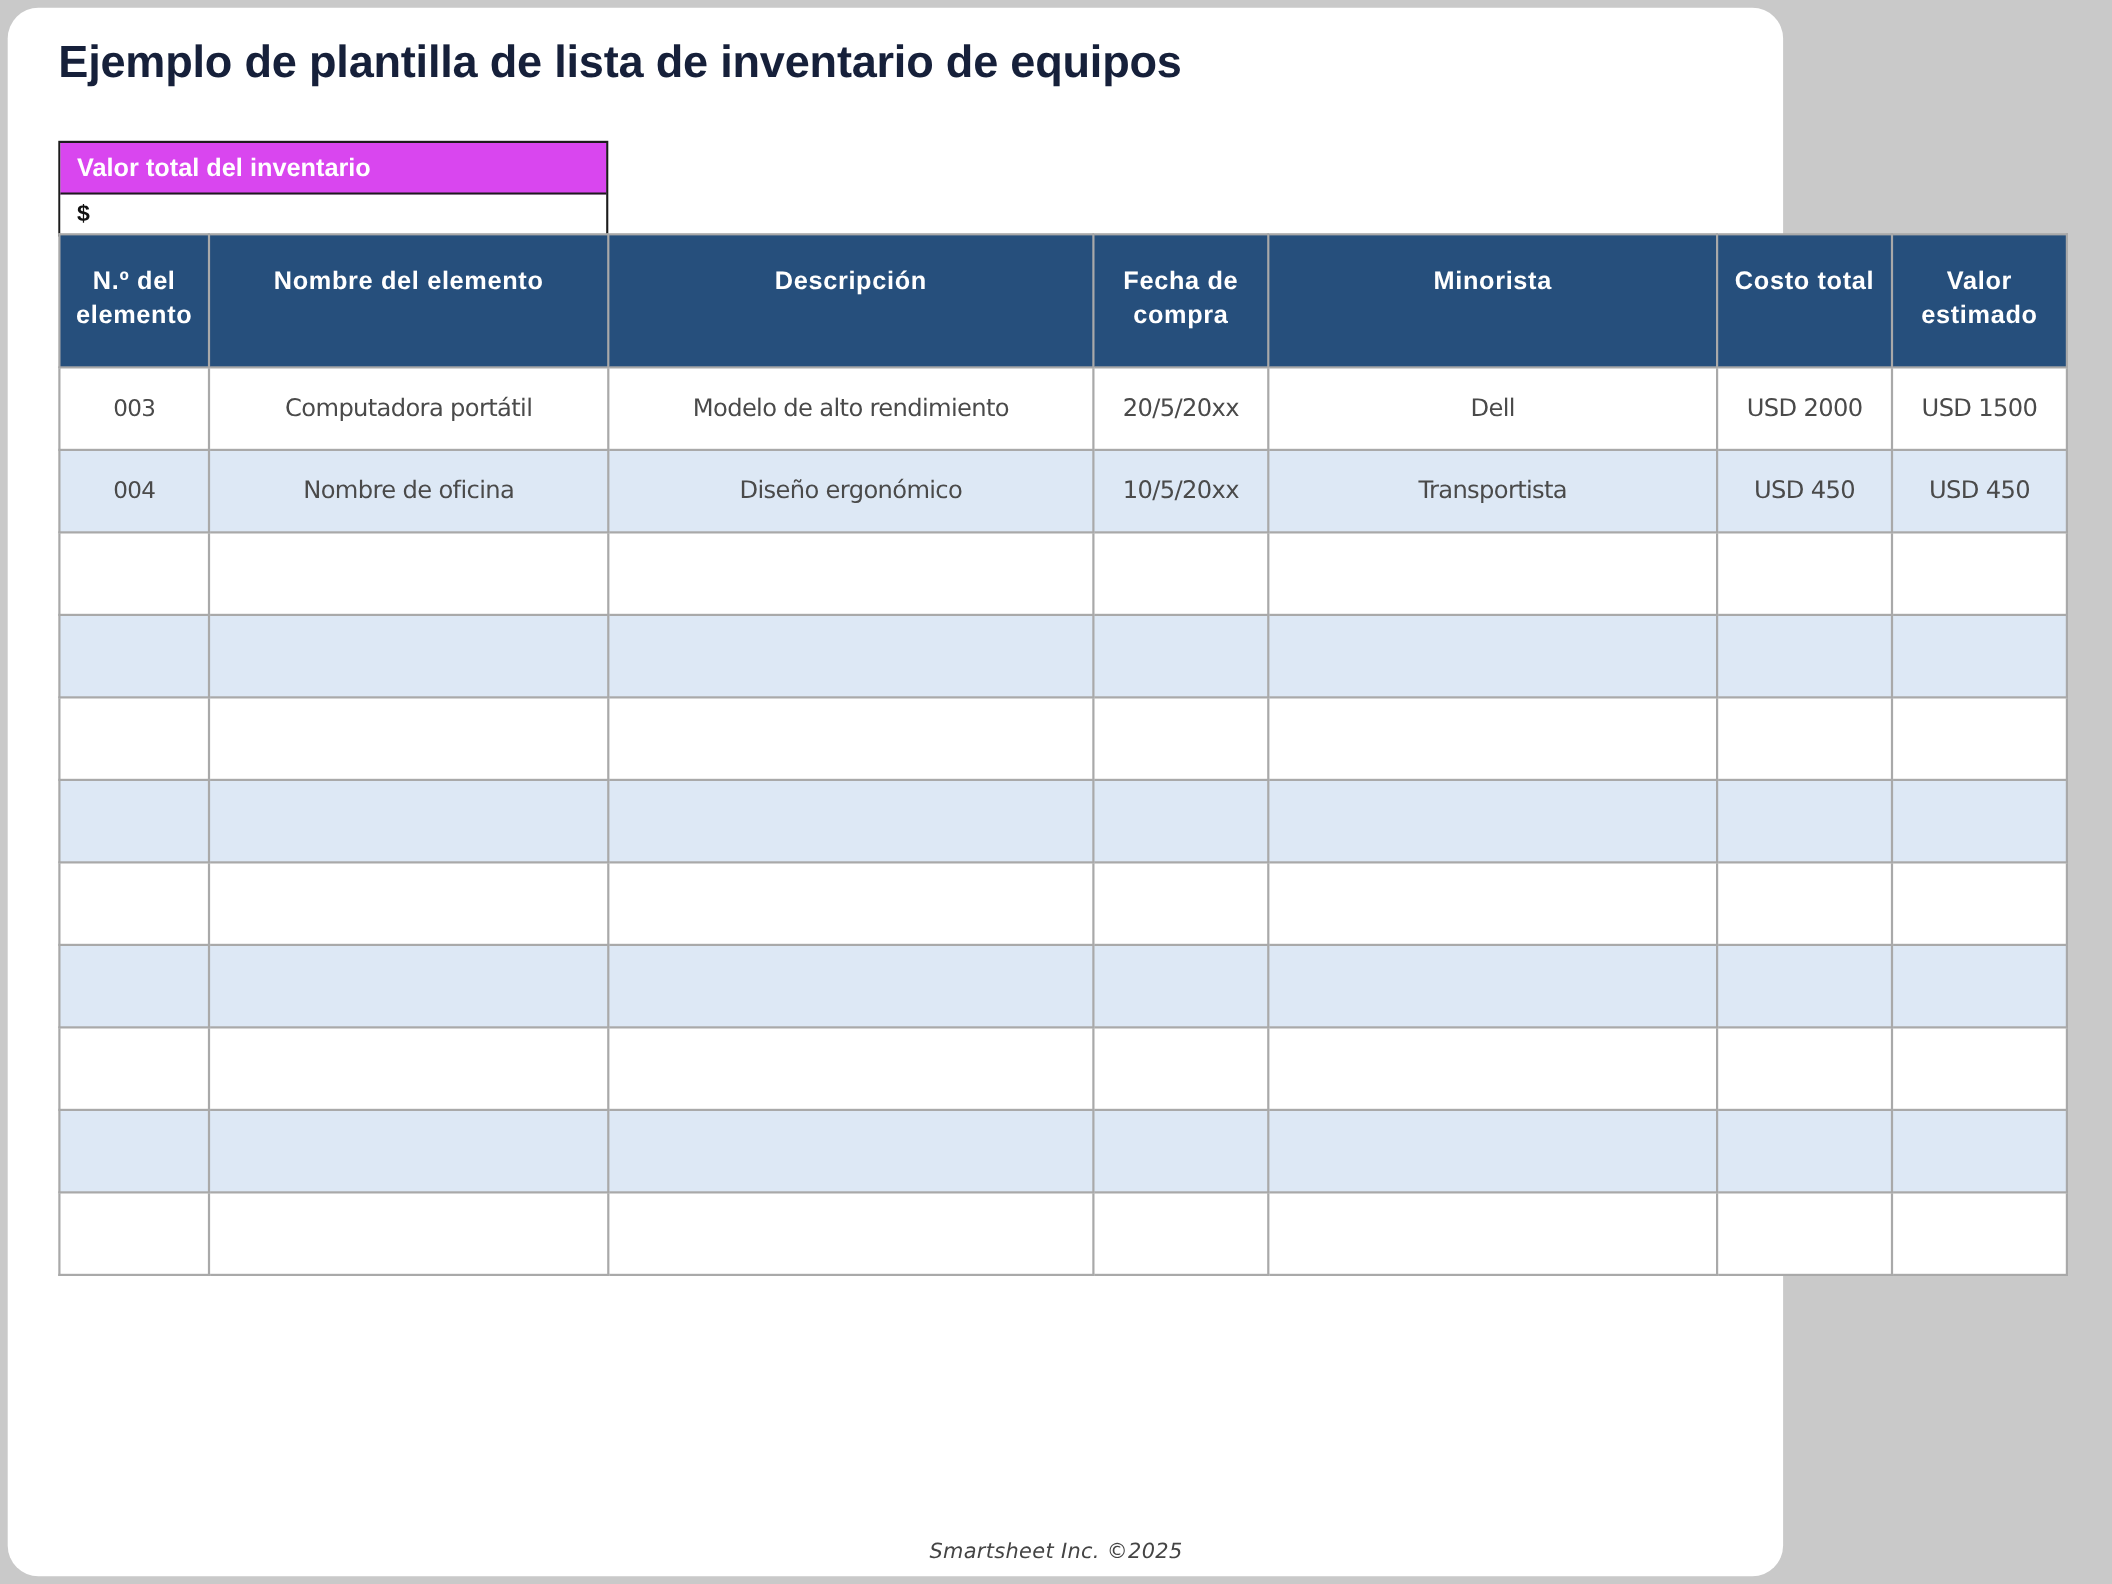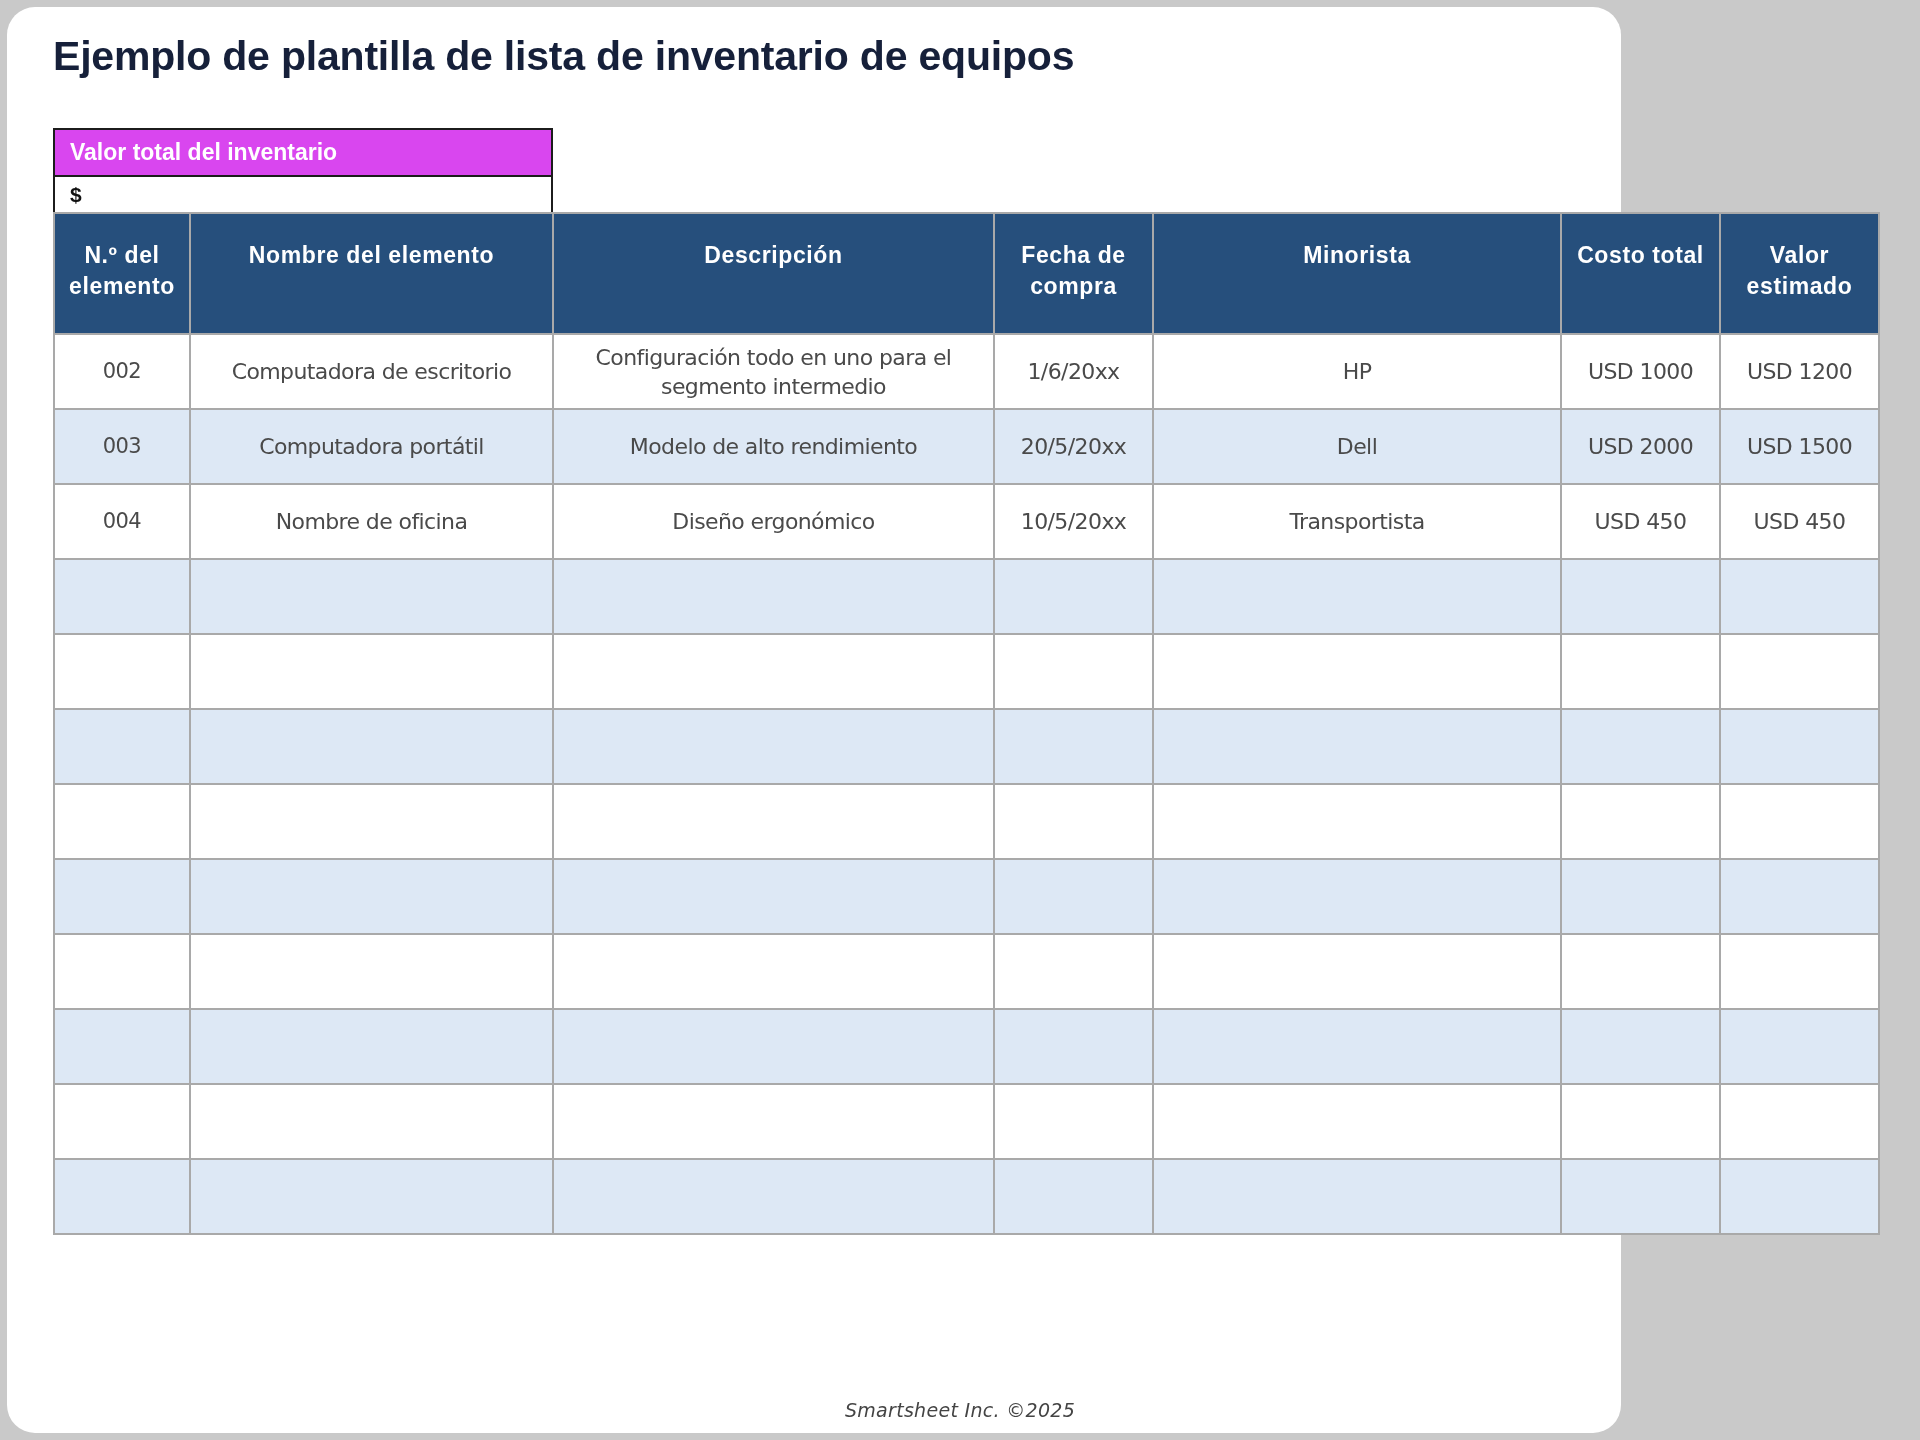--- a/index.html
+++ b/index.html
@@ -83,29 +83,20 @@
         <th>N.º del elemento</th>
         <th>Nombre del elemento</th>
         <th>Descripción</th>
         <th>Fecha de compra</th>
         <th>Minorista</th>
         <th>Costo total</th>
         <th>Valor estimado</th>
       </tr>
     </thead>
     <tbody id="rows">
-        <tr>
-          <td class="num">002</td>
-          <td>Computadora de escritorio</td>
-          <td>Configuración todo en uno para el segmento intermedio</td>
-          <td>1/6/20xx</td>
-          <td>HP</td>
-          <td>USD 1000</td>
-          <td>USD 1200</td>
-        </tr>
         <tr>
           <td class="num">003</td>
           <td>Computadora portátil</td>
           <td>Modelo de alto rendimiento</td>
           <td>20/5/20xx</td>
           <td>Dell</td>
           <td>USD 2000</td>
           <td>USD 1500</td>
         </tr>
         <tr>

